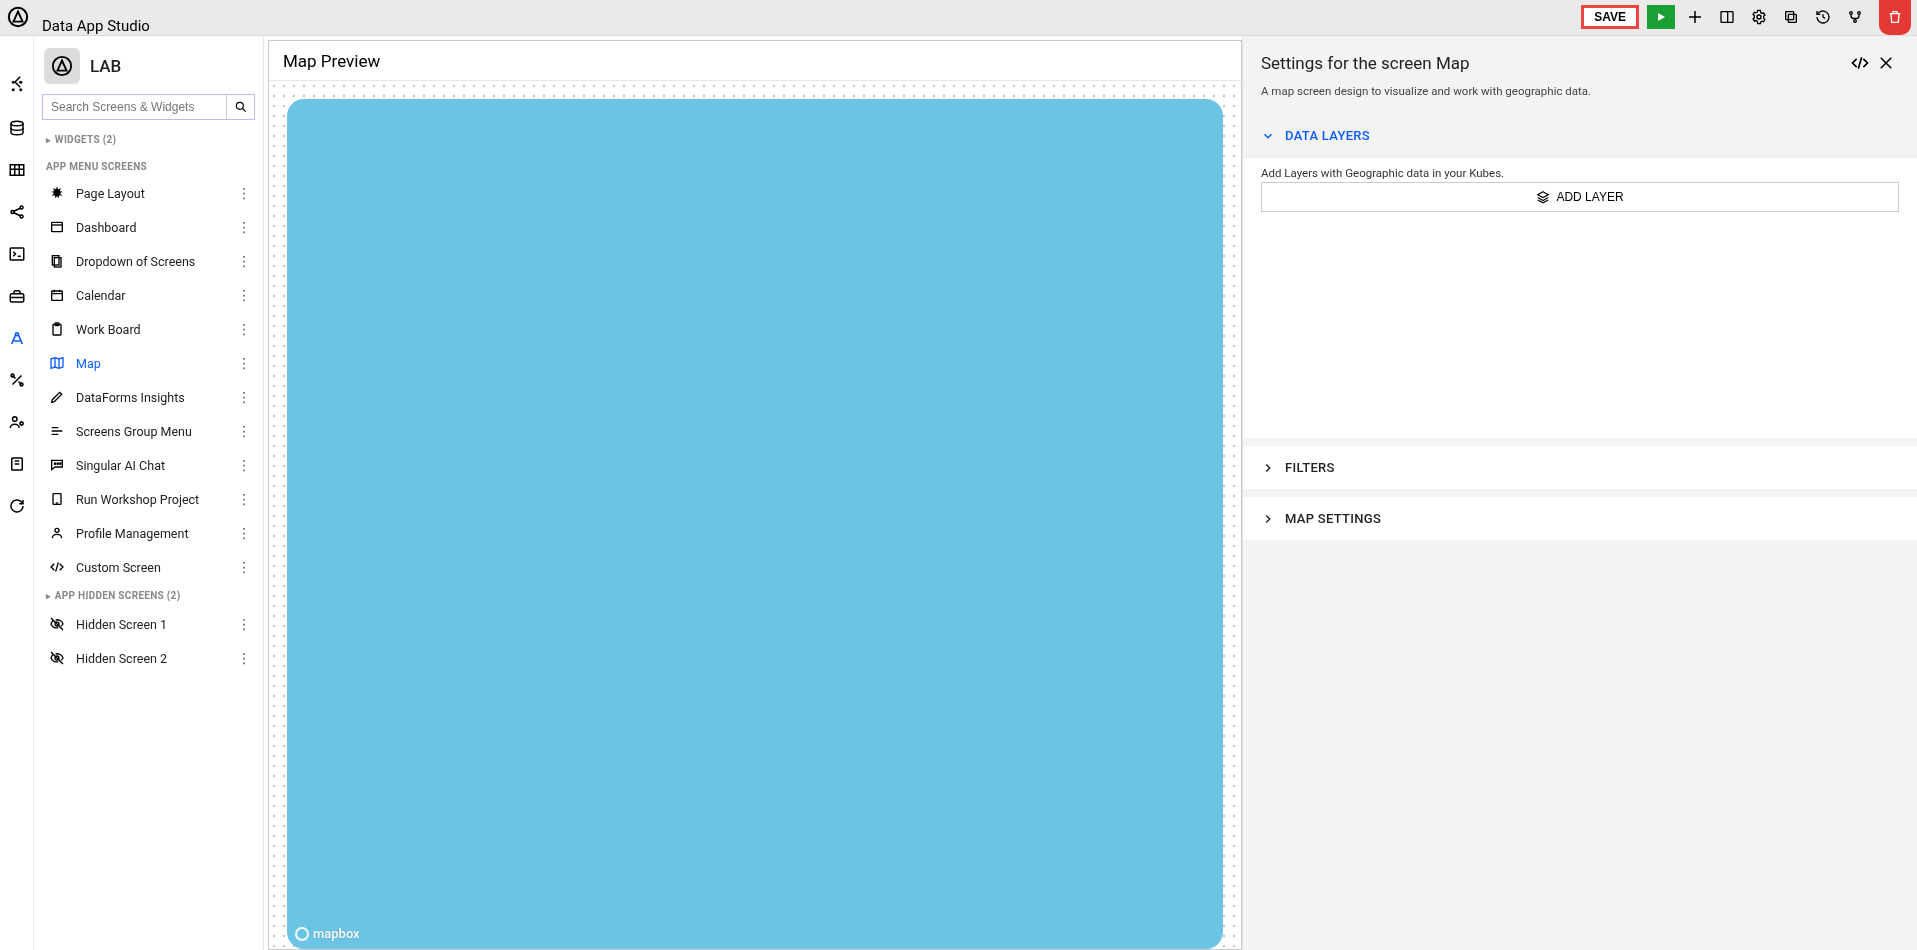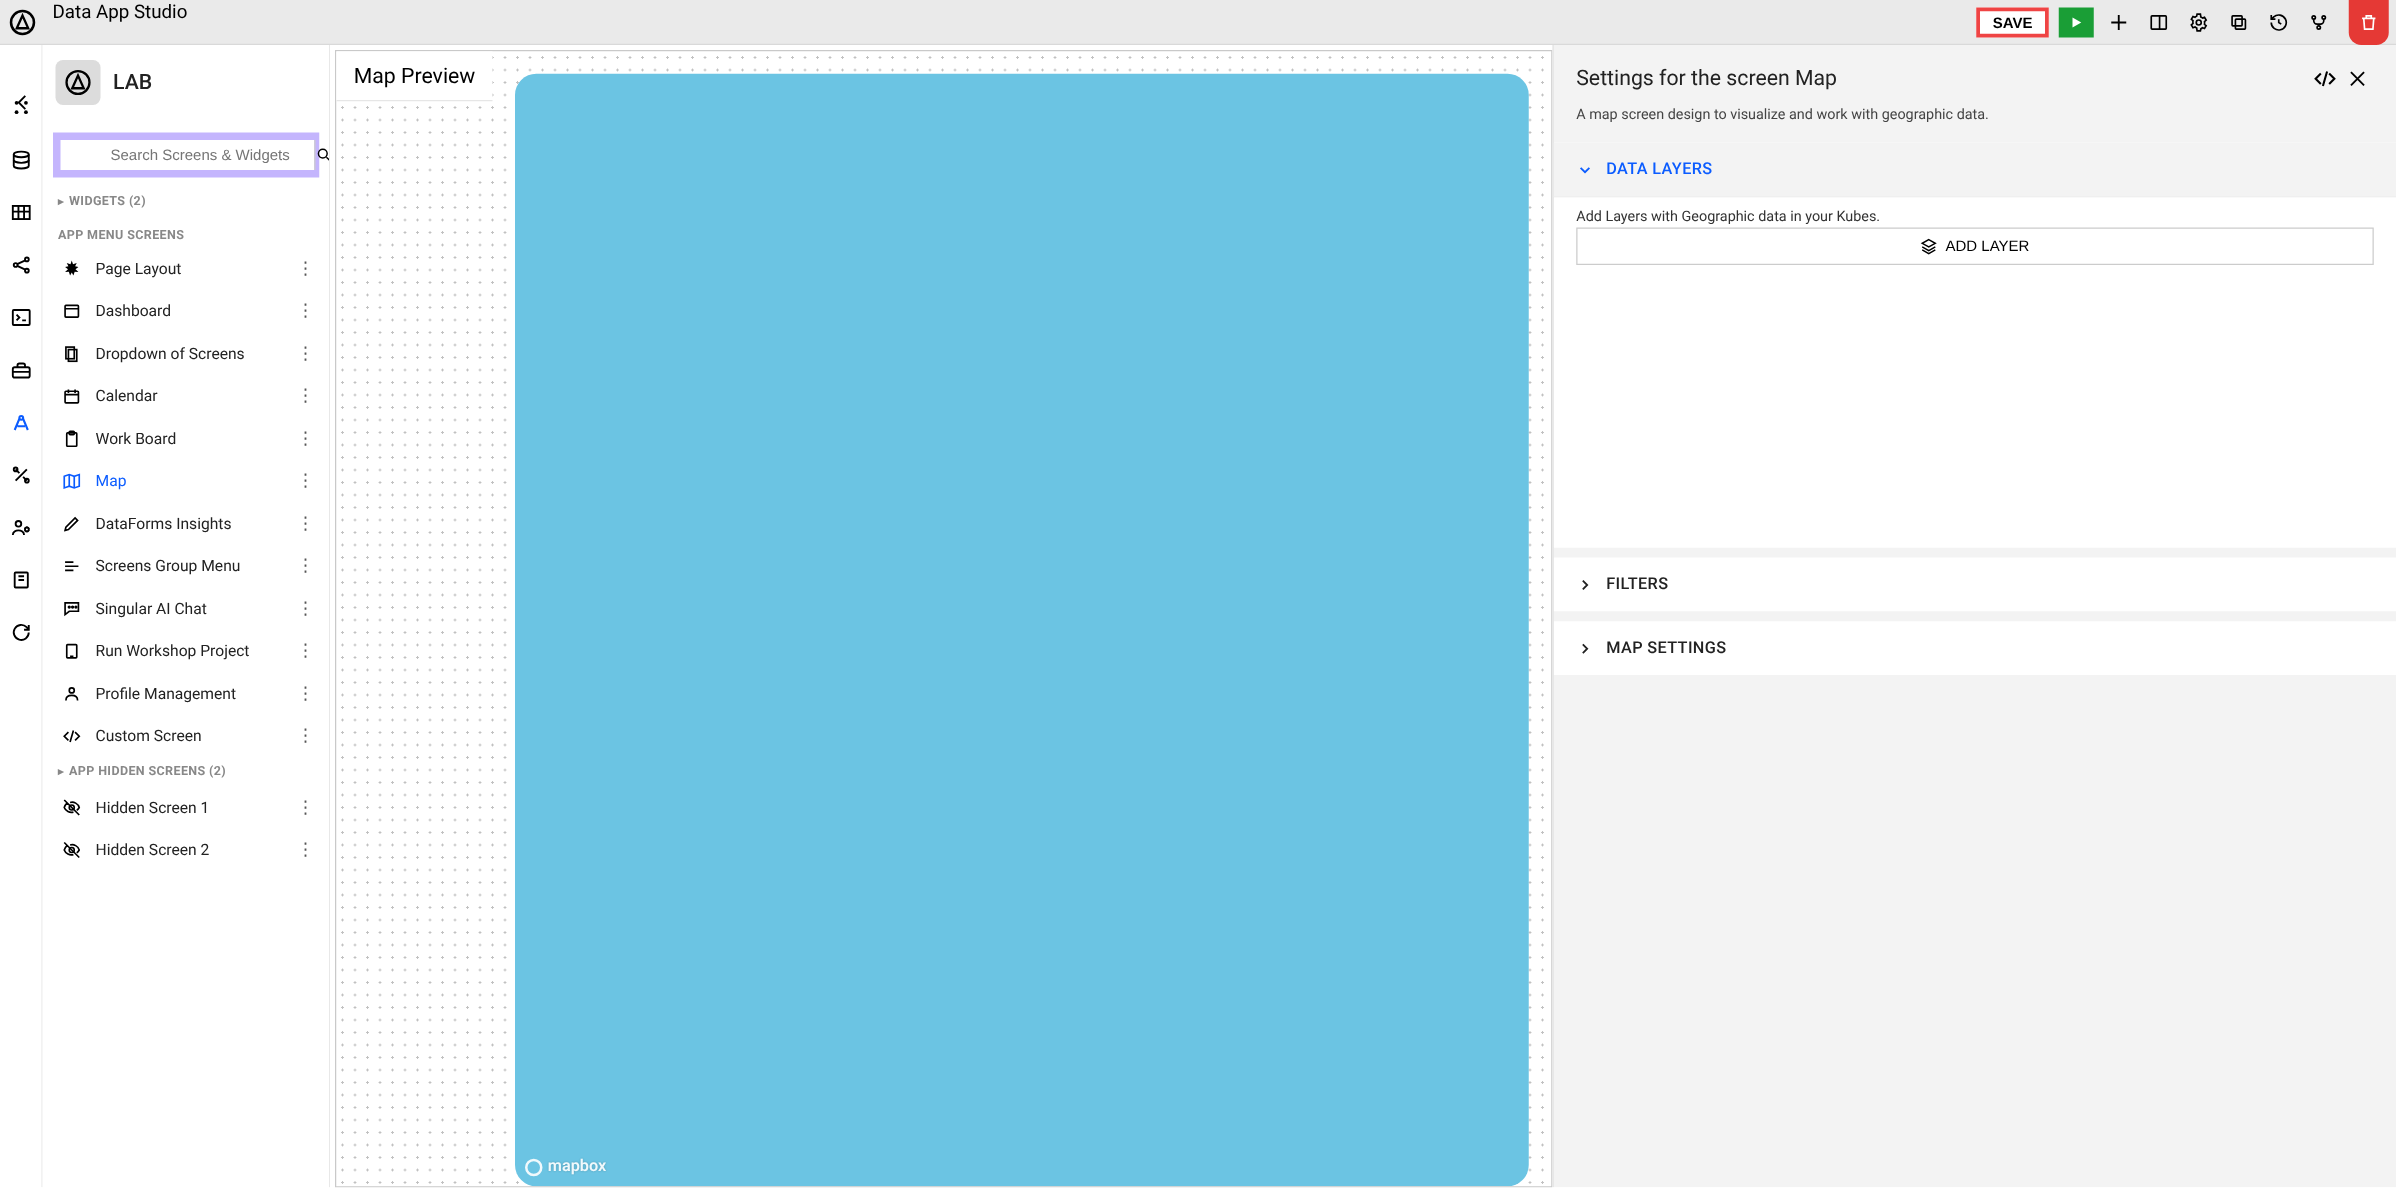--- a/index.html
+++ b/index.html
@@ -2,21 +2,21 @@
 <html><head>
 <meta charset="utf-8">
 <style>
   * { box-sizing: border-box; margin: 0; padding: 0; }
   html, body { height: 100%; font-family: -apple-system, BlinkMacSystemFont, "Segoe UI", Roboto, Helvetica, Arial, sans-serif; color:#222; }
   body { display:flex; flex-direction:column; overflow:hidden; background:#fff;}
   
   
   .topbar {
     height:36px; background:#eaeaea; border-bottom:1px solid #d9d9d9;
-    display:flex; align-items:flex-start; padding:0 6px 0 0; gap:6px;
+    display:flex; align-items:flex-end; padding:0 6px 0 0; gap:6px;
   }
   .topbar .brand {
     width:36px; height:36px; display:flex; align-items:center; justify-content:center;
   }
   .topbar .title { font-size:15px; font-weight:400; color:#000; }
   .topbar .spacer { flex:1; }
   .topbar .actions { display:flex; align-items:center; gap:8px; padding-right:0px;}
   .btn-save {
     background:#fff; border:3px solid #ef4444; padding:2px 10px; font-size:12px; font-weight:600;
     cursor:pointer; height:24px;
@@ -53,21 +53,21 @@
     width:230px; border-right:1px solid #e8e8e8; display:flex; flex-direction:column;
     background:#fff; overflow-y:auto;
   }
   .app-header {
     display:flex; align-items:center; gap:10px; padding:12px 10px 10px;
   }
   .app-badge {
     width:36px; height:36px; border-radius:6px; background:#dcdcdc; display:flex; align-items:center; justify-content:center;
   }
   .app-name { font-size:17px; font-weight:500; }
-  .search-row { display:flex; margin:12px 8px 8px; border:6px solid #c4b5fd;padding-left:32px; }
+  .search-row { display:flex; margin:0 8px 8px; border:1px solid #c4b5fd; }
   .search-row input { flex:1; border:none; outline:none; padding:5px 8px; font-size:12px; }
   .search-row .search-btn { width:28px; display:flex; align-items:center; justify-content:center; border-left:1px solid #ccc; cursor:pointer;}
   .collapsible-label {
     font-size:10px; font-weight:700; color:#888; padding:6px 12px; letter-spacing:.3px; cursor:pointer;
     display:flex; align-items:center; gap:4px;
   }
   .collapsible-label::before{ content:'▸'; font-size:9px; color:#888;}
   .section-label {
     font-size:10px; font-weight:700; color:#888; padding:10px 12px 4px; letter-spacing:.3px;
   }
@@ -85,21 +85,21 @@
   
   
   .canvas-col {
     flex:1; display:flex; flex-direction:column; position:relative; padding:4px 0 0 4px;
     overflow:hidden;
   }
   .canvas-frame {
     flex:1; border:1px solid #c9c9c9; background:#fff;
     background-image: radial-gradient(circle,#c1c1c1 1px, transparent 1px);
     background-size: 10px 10px;
-    display:flex; flex-direction:row; overflow:hidden;
+    display:flex; flex-direction:column; overflow:hidden;
   }
   .canvas-header {
     height:40px; background:#fff; border-bottom:1px solid #e6e6e6;
     display:flex; align-items:center; padding:0 14px; font-size:17px; color:#000;
   }
   .map-area {
     margin:18px 18px 0 18px; flex:1; background:#6bc4e3; position:relative;border-radius:17px;
   }
   .mapbox-logo {
     position:absolute; left:8px; bottom:8px; color:#fff; font-size:13px; font-weight:600;

